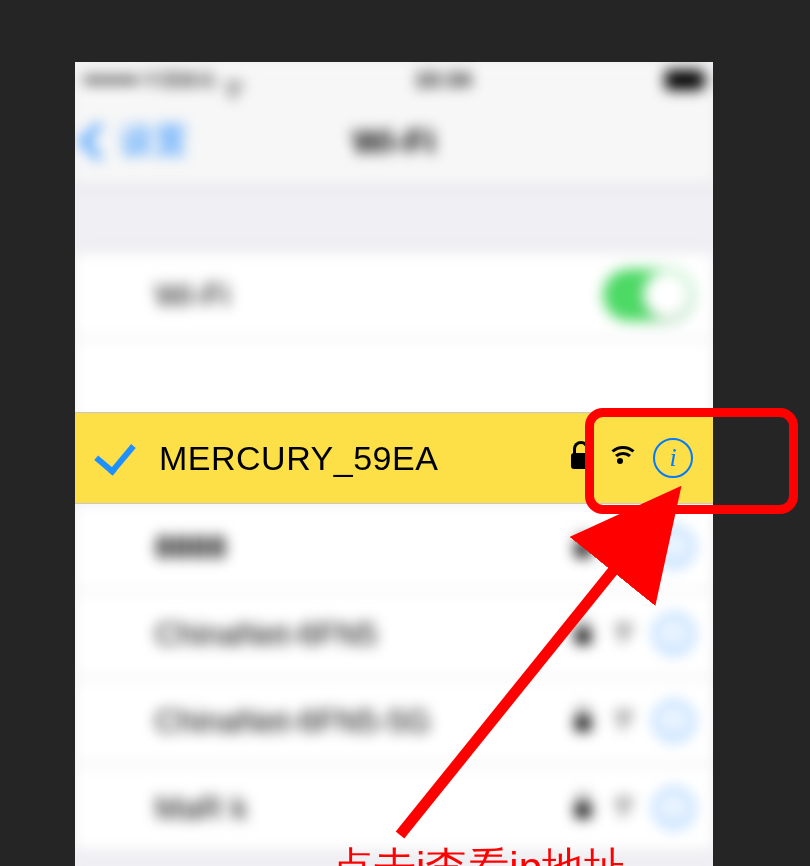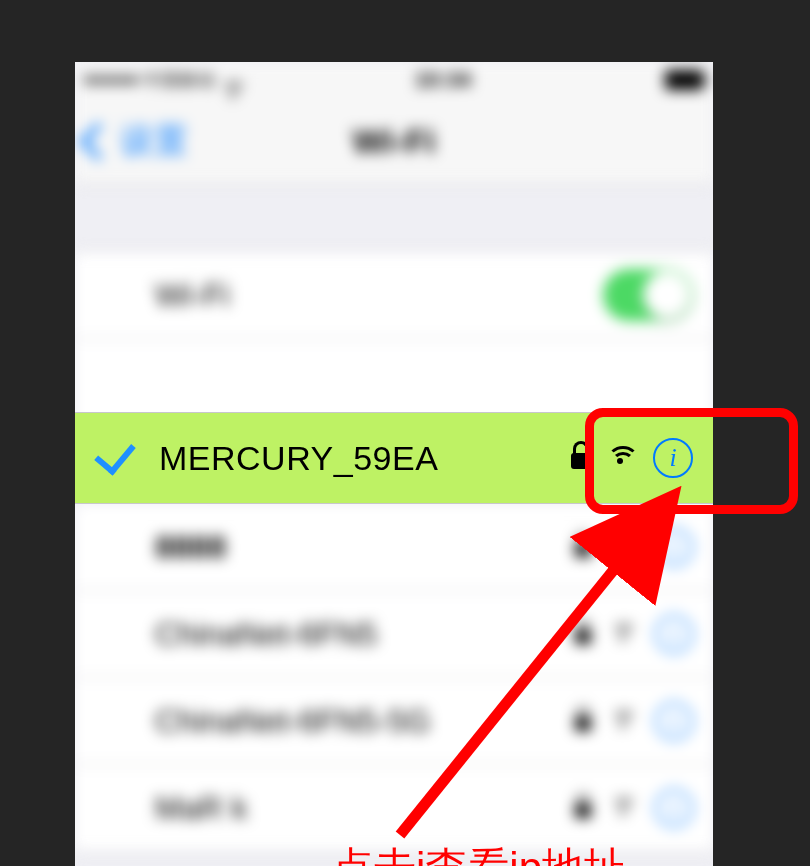--- a/index.html
+++ b/index.html
@@ -103,21 +103,21 @@
   .toggle .knob {
     position: absolute; right: 2px; top: 2px; width: 48px; height: 48px; border-radius: 50%;
     background: #fff; box-shadow: 0 2px 4px rgba(0,0,0,0.3);
   }
   
   .focus-row {
     position: absolute;
     left: 0;
     top: 350px;
     width: 100%;
-    background: #bef264;
+    background: #fde047;
     height: 92px;
     display: flex;
     align-items: center;
     padding: 0 20px 0 22px;
     font-size: 34px;
     color: #000;
     box-sizing: border-box;
     border-top: 1px solid #c8c7cc;
     border-bottom: 1px solid #c8c7cc;
   }

